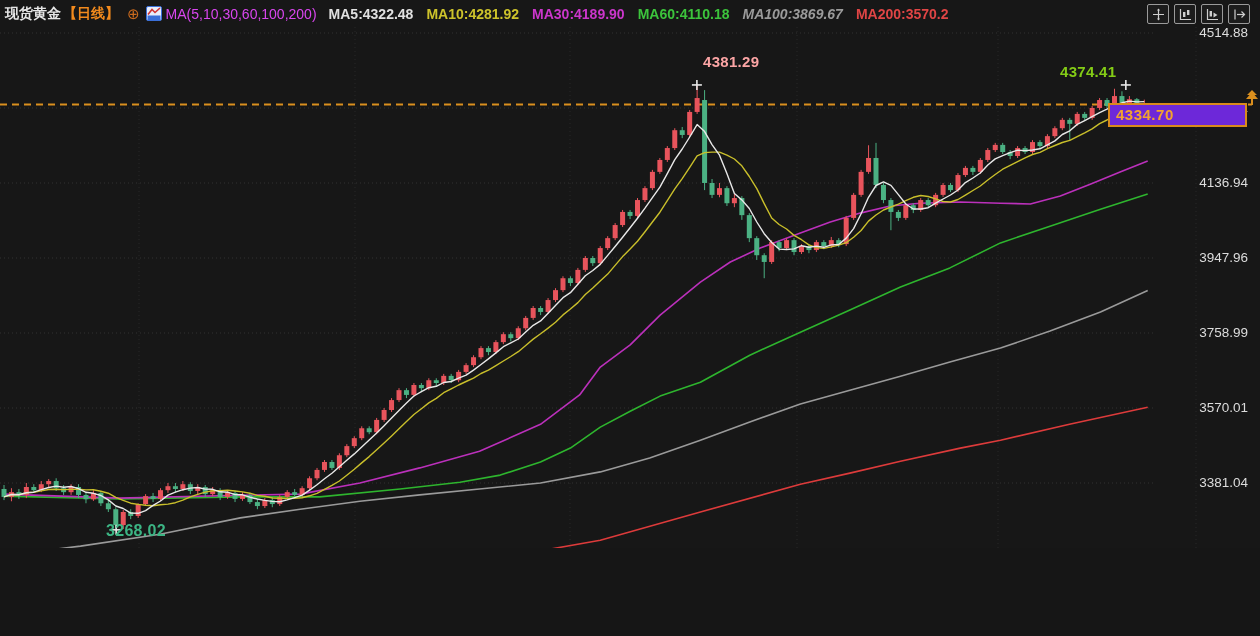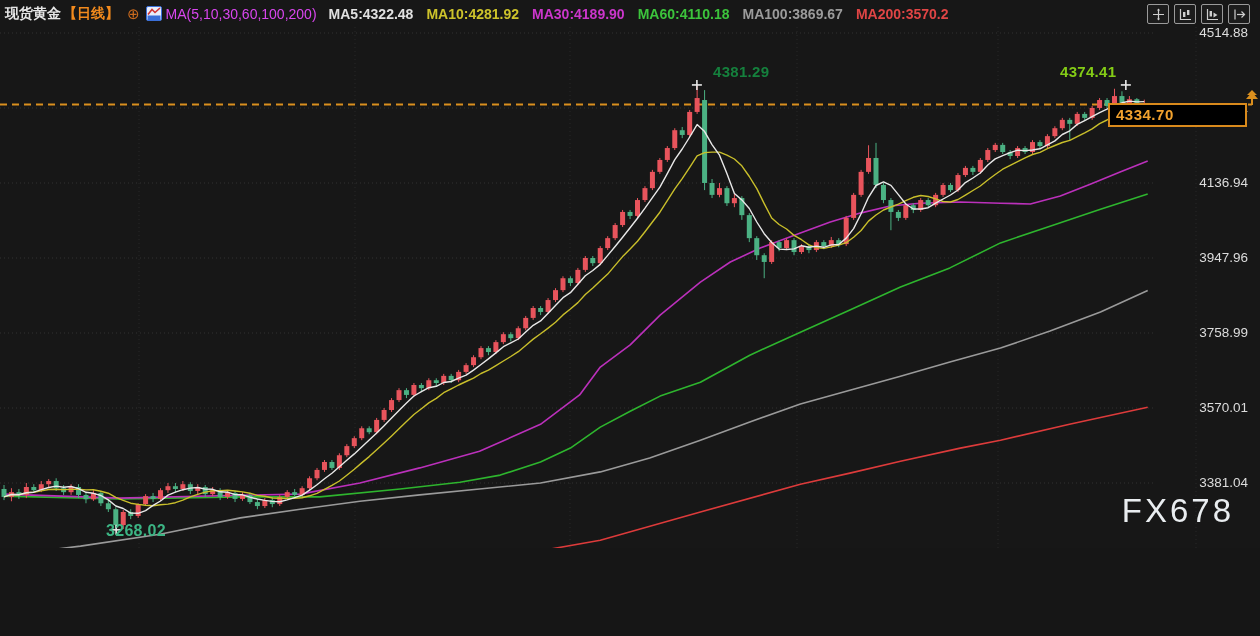--- a/index.html
+++ b/index.html
@@ -11,21 +11,21 @@
   .sym{color:#e6e6e6;font-weight:bold;}
   .per{color:#f28a1d;font-weight:bold;margin-left:2px;}
   .globe{color:#c96a1e;font-size:15px;margin:0 6px 0 8px;}
   .cicon{margin-right:4px;display:inline-flex;}
   .magrp{color:#d946ef;margin-right:12px;}
   .mav{margin-right:13px;font-weight:bold;text-align:right;}
   .tools{position:absolute;right:10px;top:4px;display:flex;gap:5px;z-index:11;}
   .tbtn{width:20px;height:18px;border:1px solid #9a9a9a;border-radius:2px;background:rgba(40,40,40,.3);
         display:flex;align-items:center;justify-content:center;cursor:pointer;}
   .axlbl{position:absolute;right:12px;z-index:2;color:#dcdcdc;font-weight:normal;font-size:13.5px;}
-  .plabel{position:absolute;left:1108px;top:103px;width:124px;z-index:6;background:#000000;
+  .plabel{position:absolute;left:1108px;top:103px;width:124px;z-index:6;background:#6d28d9;
           border:2px solid #d98a1c;color:#f2a22e;font-size:15px;font-weight:bold;
           padding:1px 5px 2px 6px;letter-spacing:.5px;}
   .ann{position:absolute;z-index:5;font-weight:bold;font-size:15px;letter-spacing:.3px;}
   .ann-low{font-size:16px;}
   .wmark{position:absolute;right:26px;bottom:18px;z-index:4;color:#e9edf0;font-size:33px;
          letter-spacing:3px;}
   .upmk{position:absolute;left:1245px;top:90px;z-index:7;}
 </style>
 </head>
 <body>
@@ -379,21 +379,21 @@
         <rect x="0.5" y="0.5" width="15" height="14" rx="1.5" fill="#e9eefb" stroke="#3a6fd8"></rect>
         <rect x="1.5" y="9.5" width="13" height="4.5" fill="#3a6fd8"></rect>
         <polyline points="2,8.5 6,3.5 9,6.5 14,2" fill="none" stroke="#d23333" stroke-width="1.6"></polyline>
       </svg>
     </span>
     <span class="magrp">MA(5,10,30,60,100,200)</span>
     <span class="mav" style="color: rgb(224, 224, 224);">MA5:4322.48</span>
     <span class="mav" style="color: rgb(205, 195, 43);">MA10:4281.92</span>
     <span class="mav" style="color: rgb(203, 54, 203);">MA30:4189.90</span>
     <span class="mav" style="color: rgb(60, 196, 60);">MA60:4110.18</span>
-    <span class="mav" style="color: rgb(155, 155, 155);">MA100:3869.67</span>
+    <span class="mav" style="color: rgb(155, 155, 155); font-style: italic;">MA100:3869.67</span>
     <span class="mav" style="color: rgb(224, 69, 69);">MA200:3570.2</span>
   </div>
 
   <div class="tools">
     <div class="tbtn">
       <svg width="13" height="13" viewBox="0 0 13 13" fill="none" stroke="#cfcfcf" stroke-width="1.2">
         <path d="M6.5 1v11M1 6.5h11"></path>
           <path d="M6.5 0.5l1.5 2h-3zM6.5 12.5l1.5-2h-3z" fill="#cfcfcf" stroke="none"></path>
       </svg>
     </div>
@@ -413,33 +413,32 @@
     </div>
     <div class="tbtn">
       <svg width="13" height="13" viewBox="0 0 13 13" fill="none" stroke="#cfcfcf" stroke-width="1.2">
         <path d="M2 1.5v10"></path>
           <path d="M4 6.5h7"></path>
           <path d="M8.5 3.5l3 3-3 3" fill="none"></path>
       </svg>
     </div>
   </div>
 
-  <div class="ann" style="left: 703px; top: 63px; color: #15803d; margin-left: 10px;">4381.29</div>
+  <div class="ann" style="left: 703px; top: 53px; color: #fca5a5;">4381.29</div>
   <div class="ann" style="left: 1060px; top: 63px; color: #84cc16;">4374.41</div>
   <div class="ann ann-low" style="left: 106px; top: 522px; color: rgb(60, 181, 132);">3268.02</div>
 
   <div class="plabel">4334.70</div>
 
   <div class="upmk">
     <svg width="14" height="15" viewBox="0 0 14 15">
       <path d="M7 0l5 5H9.5l3.5 4H8v6H6V9H1l3.5-4H2z" fill="#da8f1e"></path>
     </svg>
   </div>
 
-  <div class="wmark">FX678</div>
 <div class="axlbl" style="top: 25px;">4514.88</div>
     <div class="axlbl" style="top: 100px;">4325.91</div>
     <div class="axlbl" style="top: 175px;">4136.94</div>
     <div class="axlbl" style="top: 250.004px;">3947.96</div>
     <div class="axlbl" style="top: 325.004px;">3758.99</div>
     <div class="axlbl" style="top: 400.008px;">3570.01</div>
     <div class="axlbl" style="top: 475.008px;">3381.04</div>
     <div class="axlbl" style="top: 554px;">3192.07</div>
   </div>
 

